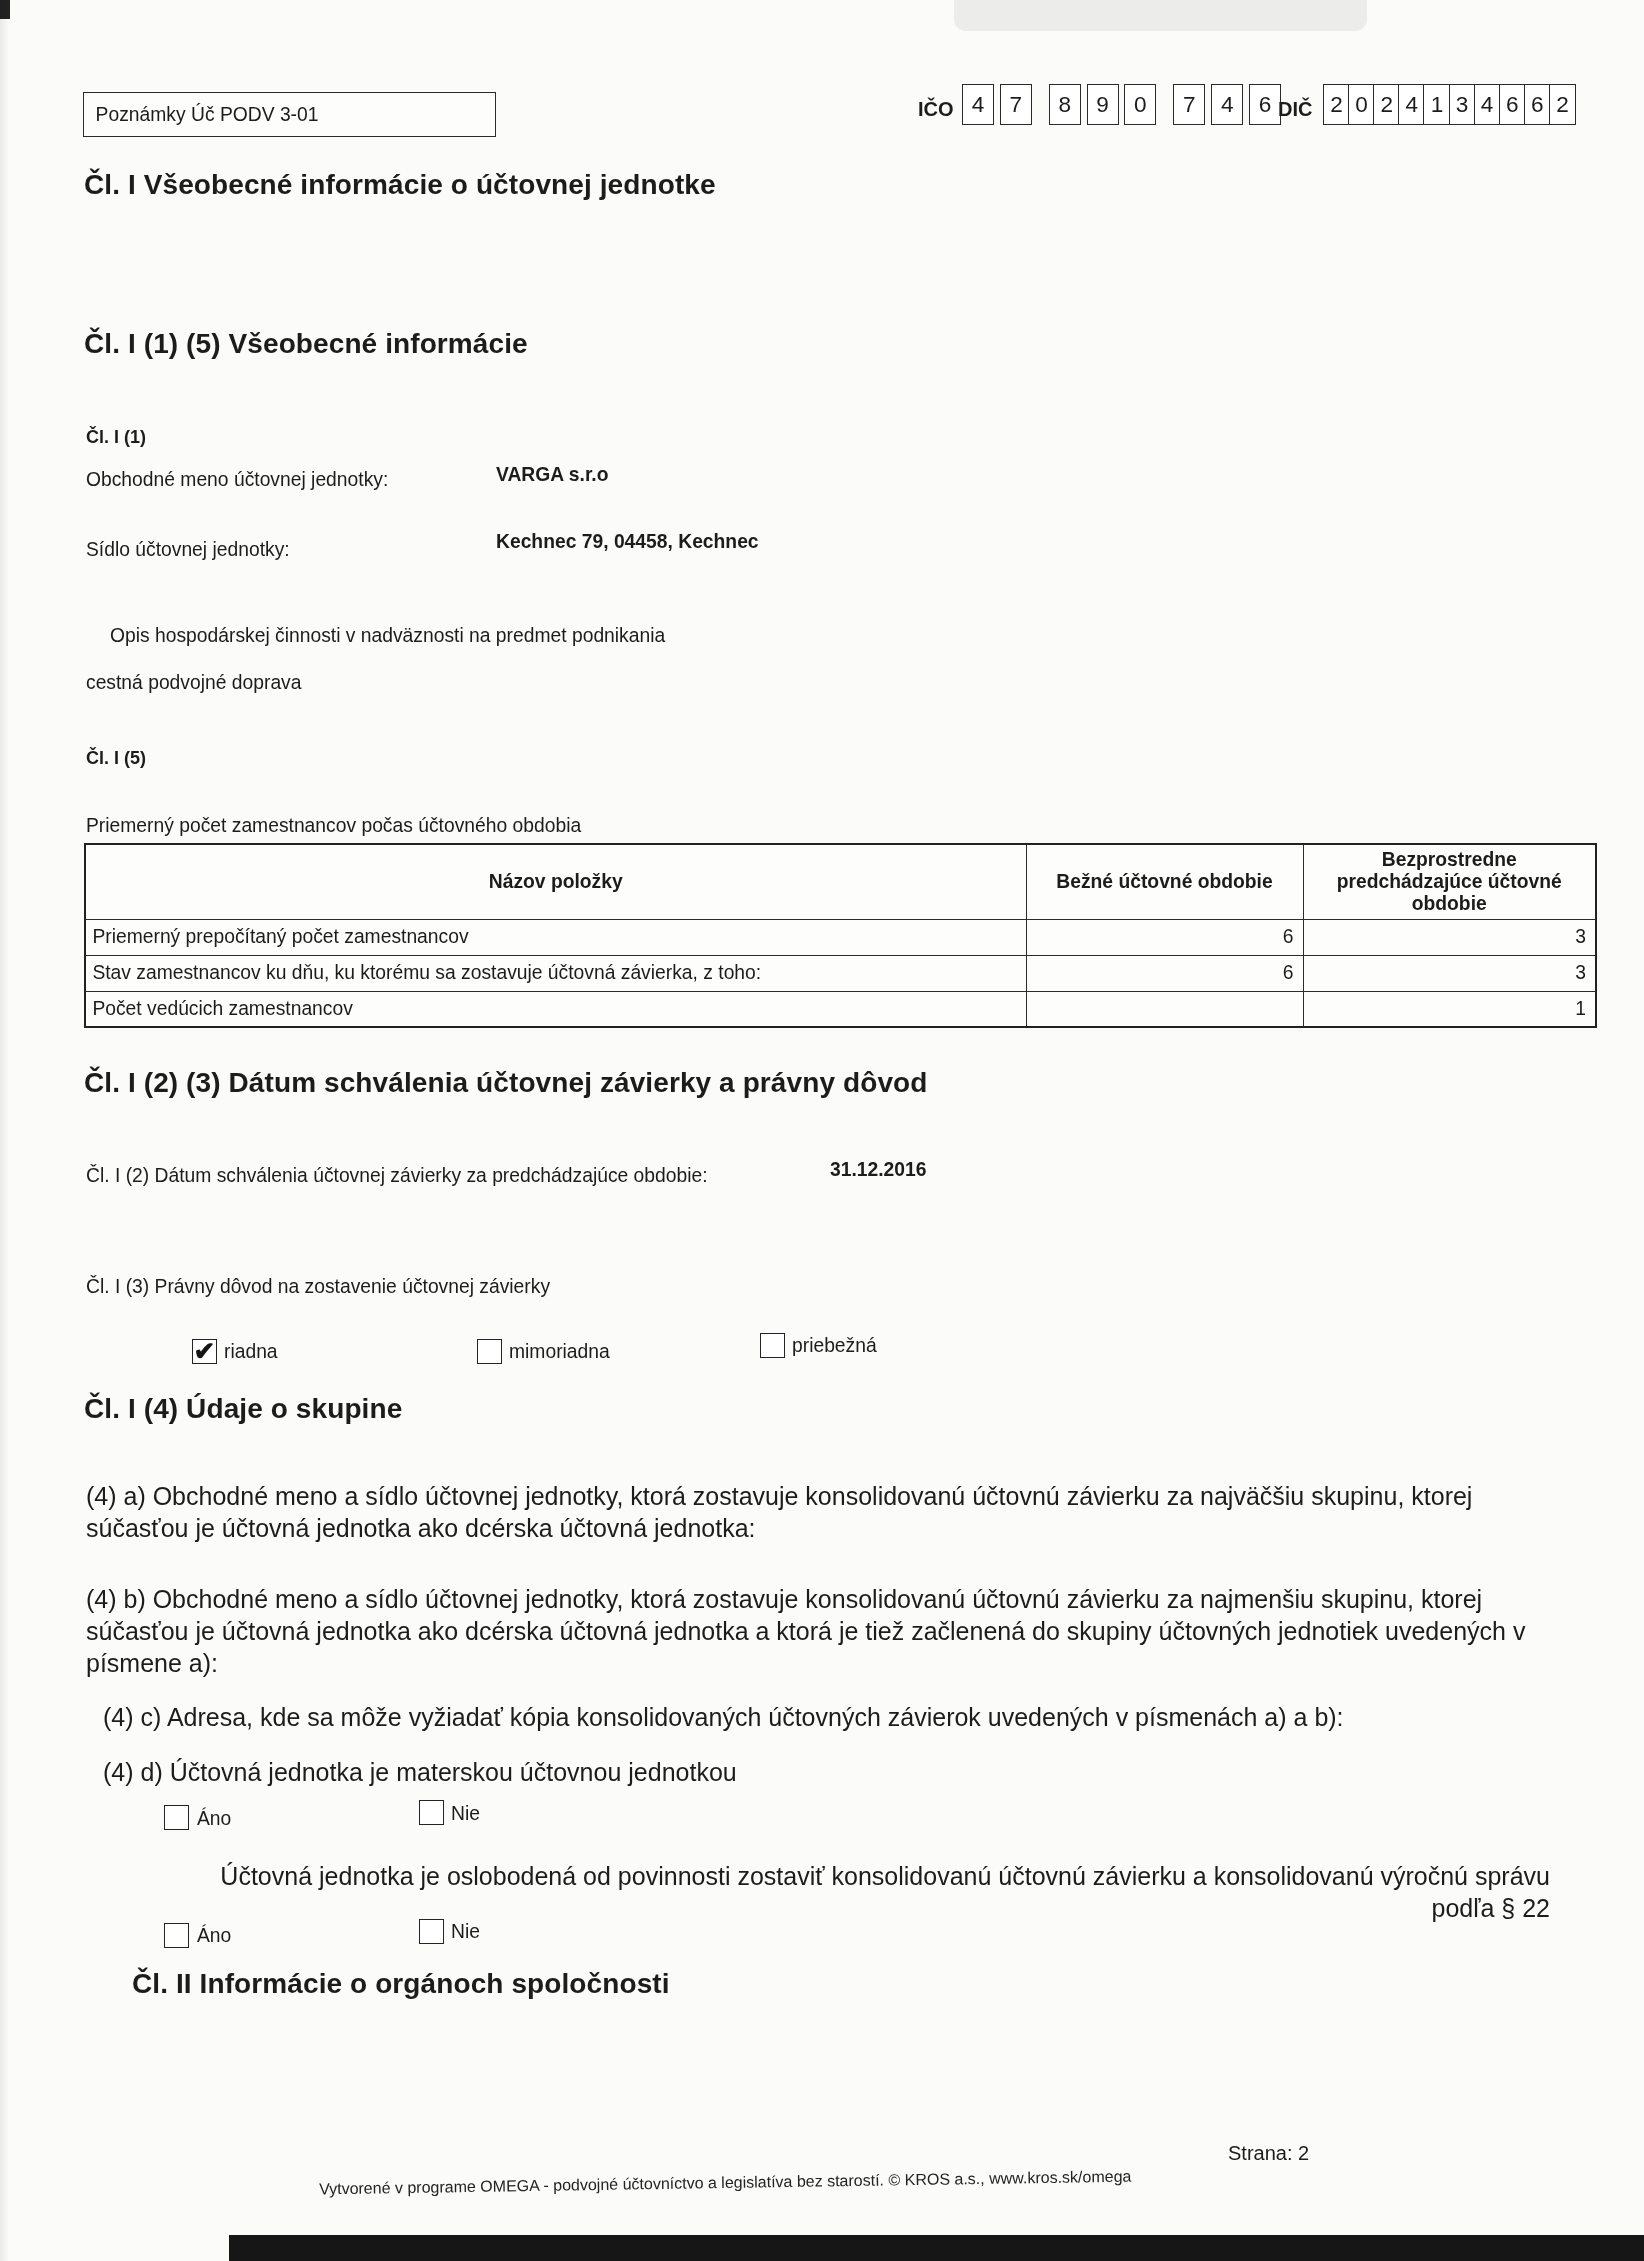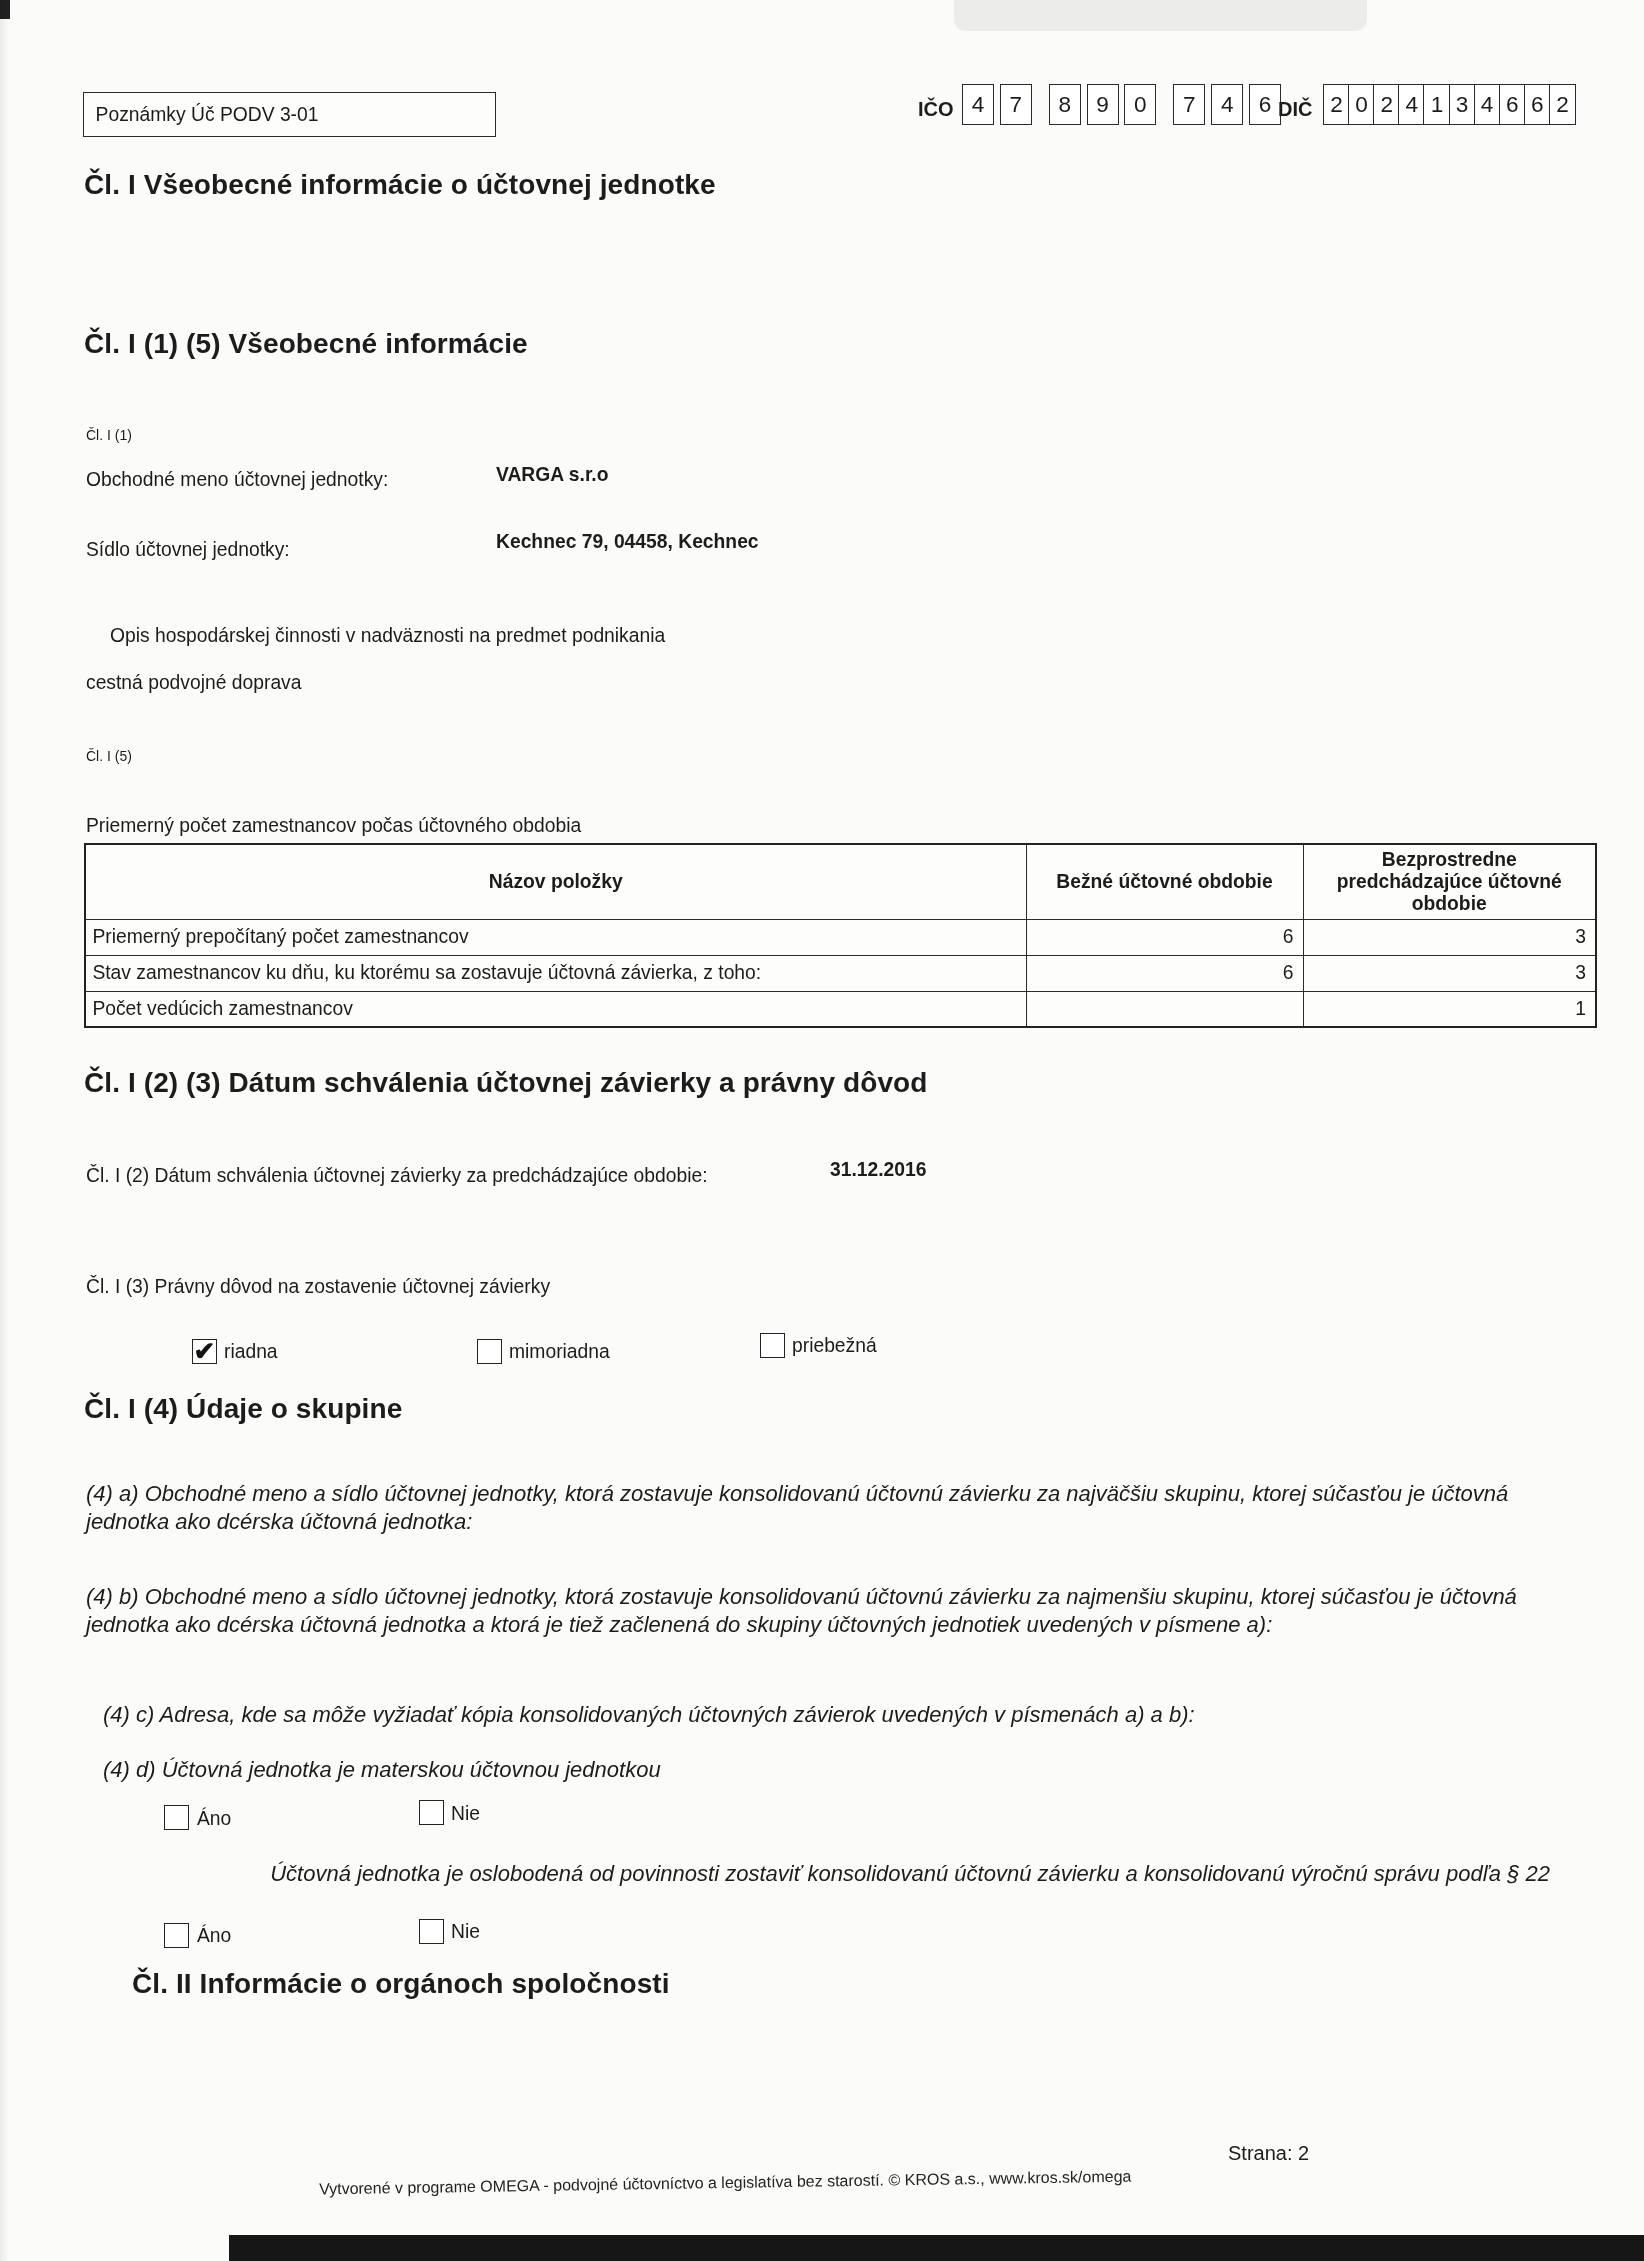--- a/index.html
+++ b/index.html
@@ -4,21 +4,21 @@
 <style>
   html,body{margin:0;padding:0;}
   body{
     width:1644px;height:2261px;position:relative;overflow:hidden;
     background:#fbfbf9;
     font-family:"Liberation Sans", sans-serif;
     color:#1c1c1c;
   }
   .abs{position:absolute;}
   .txt{font-size:19.3px;line-height:1.25;}
-  .small-bold{font-size:14px;font-weight:normal;}
+  .small-bold{font-size:18px;font-weight:bold;}
   .val{font-size:19.3px;font-weight:bold;}
   h1.sec{font-size:28px;font-weight:bold;margin:0;letter-spacing:0.1px;}
   .formbox{
     border:1.9px solid #2a2a2a;width:413px;height:45px;
     display:flex;align-items:center;padding-left:11.6px;box-sizing:border-box;
     font-size:19.3px;background:#fdfdfc;
   }
   .idlabel{font-size:20px;font-weight:bold;}
   .digit-row{display:flex;align-items:center;}
   .digit{
@@ -47,21 +47,21 @@
   .cb{
     position:absolute;width:24.5px;height:24.5px;border:1.9px solid #242424;
     background:#fff;box-sizing:border-box;
   }
   .cb.on::after{
     content:"✔";position:absolute;left:0.6px;top:-3.9px;
     font-size:26px;color:#141414;font-weight:bold;
   }
   .cblabel{font-size:19.3px;}
 
-  .para{font-size:22px;line-height:1.28;font-style:italic;}
+  .para{font-size:25px;line-height:1.28;}
 
   .footer-note{font-size:16px;color:#232323;transform:rotate(-0.9deg);}
   .scan-bottom{
     position:absolute;left:229px;right:0;bottom:0;height:26px;
     background:#161616;
   }
   .scan-corner{
     position:absolute;left:0;top:0;width:10.3px;height:19.3px;background:#222;
   }
   .scan-topgray{

